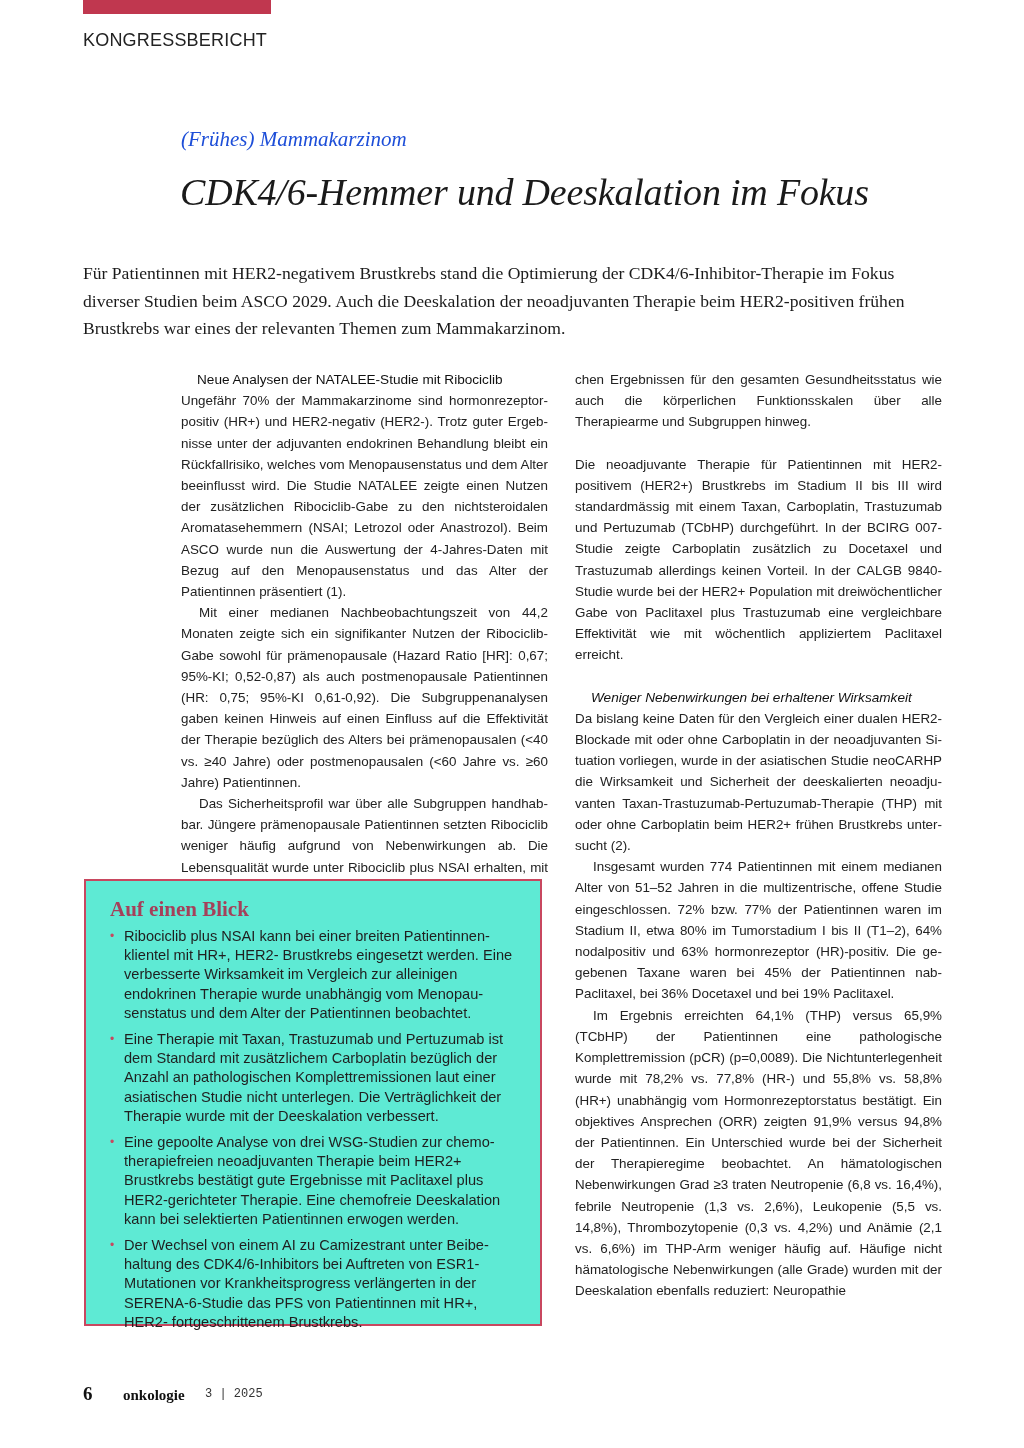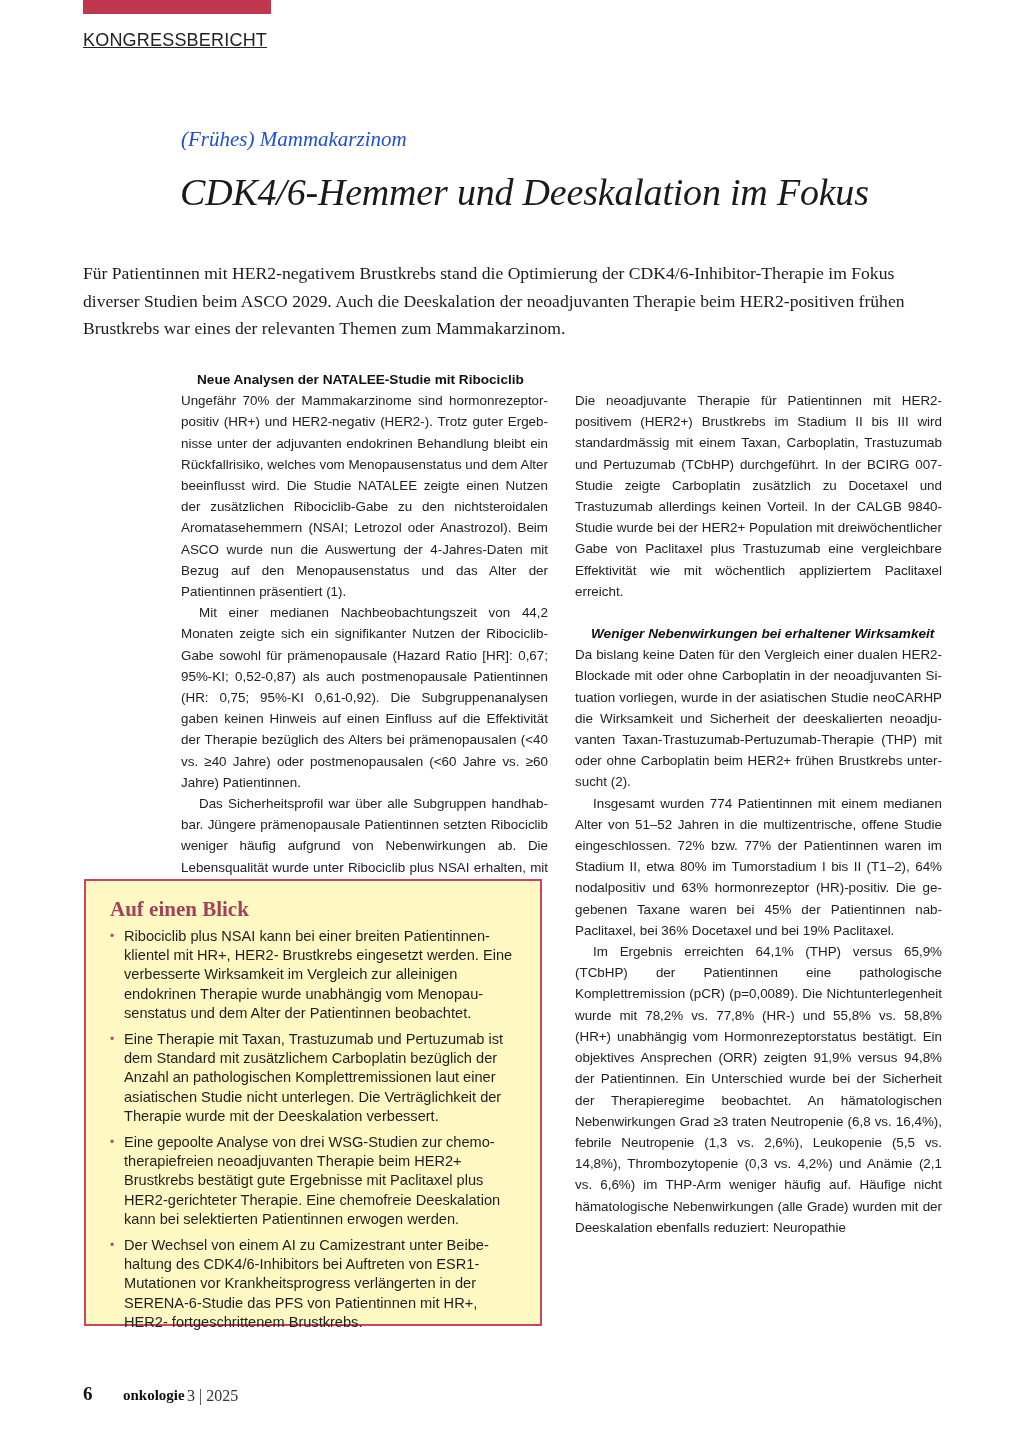--- a/index.html
+++ b/index.html
@@ -1,57 +1,58 @@
 <!DOCTYPE html>
 <html><head>
 <meta charset="utf-8">
 <style>
   html, body { margin: 0; padding: 0; background: #ffffff; }
   body { width: 1024px; height: 1448px; position: relative; overflow: hidden; color: #1f1f1f; }
   .topbar { position: absolute; left: 83px; top: 0; width: 188px; height: 14px; background: #c0374f; }
-  .section-label { position: absolute; left: 83px; top: 30px; font-family: "Liberation Sans", sans-serif; font-size: 18px; letter-spacing: 0.2px; color: #222; text-decoration: underline; }
+  .section-label { position: absolute; left: 83px; top: 30px; font-family: "Liberation Sans", sans-serif; font-size: 18px; letter-spacing: 0.2px; color: #222; }
   .kicker { position: absolute; left: 181px; top: 127px; font-family: "Liberation Serif", serif; font-style: italic; font-size: 21px; color: #1d4ed8; }
   .title { position: absolute; left: 180px; top: 170px; font-family: "Liberation Serif", serif; font-size: 38px; color: #1a1a1a; white-space: nowrap; letter-spacing: -0.2px; font-style: italic; }
   .lead { position: absolute; left: 83px; top: 260px; width: 850px; font-family: "Liberation Serif", serif; font-size: 17.6px; line-height: 27.5px; color: #1a1a1a; }
   .col { position: absolute; font-family: "Liberation Sans", sans-serif; font-size: 13.4px; line-height: 21.2px; color: #222; text-align: justify; hyphens: manual; }
   .col-left { left: 181px; top: 369px; width: 367px; }
   .col-right { left: 575px; top: 369px; width: 367px; }
-  .col h3 { margin: 0; font-size: 13.6px; font-weight: bold; line-height: 21.2px; text-align: left; color: #111; padding-left: 16px; }
+  .col h3 { margin: 0; font-size: 13.6px; font-weight: normal; line-height: 21.2px; text-align: left; color: #111; padding-left: 16px; }
   .col h3.ital { font-style: italic; }
   .col p { margin: 0; }
   .col p.indent { text-indent: 18px; }
   .gap { height: 21px; }
-  .box { position: absolute; left: 84px; top: 879px; width: 458px; height: 447px; background: #fef9c3; border: 2px solid #c8475f; box-sizing: border-box; }
+  .box { position: absolute; left: 84px; top: 879px; width: 458px; height: 447px; background: #5eead4; border: 2px solid #c8475f; box-sizing: border-box; }
   .box h2 { position: absolute; left: 24px; top: 16px; margin: 0; font-family: "Liberation Serif", serif; font-weight: bold; font-size: 21px; color: #a5405a; }
   .box ul { position: absolute; left: 22px; top: 46px; width: 410px; margin: 0; padding: 0; list-style: none; font-family: "Liberation Sans", sans-serif; font-size: 14.6px; line-height: 19.2px; color: #1f1f1f; }
   .box li { position: relative; padding-left: 16px; margin-bottom: 7px; }
   .box li .bullet { position: absolute; left: 2px; top: 0; color: #c8475f; font-size: 12px; }
   .footer { position: absolute; left: 83px; top: 1383px; font-family: "Liberation Serif", serif; color: #111; }
   .pagenum { font-weight: bold; font-size: 19px; }
   .journal { position: absolute; left: 40px; top: 4px; font-weight: bold; font-size: 15px; white-space: nowrap; }
-  .issue { position: absolute; left: 104px; top: 4px; font-family: Liberation Serif, serif; font-size: 16px; white-space: nowrap; color: #333; }
+  .issue { position: absolute; left: 122px; top: 4px; font-family: Liberation Mono, monospace; font-size: 12px; white-space: nowrap; color: #333; }
 </style>
 </head>
 <body>
 
 <div class="topbar"></div>
 <div class="section-label">KONGRESSBERICHT</div>
 
 <div class="kicker">(Frühes) Mammakarzinom</div>
 <h1 class="title" style="margin:0;font-weight:normal;">CDK4/6-Hemmer  und Deeskalation im Fokus</h1>
 <p class="lead" style="margin:0;">Für Patientinnen mit HER2-negativem Brustkrebs stand die Optimierung der CDK4/6-Inhibitor-Therapie im Fokus diverser Studien beim ASCO 2029. Auch die Deeskalation der neoadjuvanten Therapie beim HER2-positiven frühen Brustkrebs war eines der relevanten Themen zum Mammakarzinom.</p>
 
 <div class="col col-left">
   <h3>Neue Analysen der NATALEE-Studie mit Ribociclib</h3>
   <p>Ungefähr 70% der Mammakarzinome sind hormonrezeptor­positiv (HR+) und HER2-negativ (HER2-). Trotz guter Ergeb­nisse unter der adjuvanten endokrinen Behandlung bleibt ein Rückfallrisiko, welches vom Menopausenstatus und dem Alter beeinflusst wird. Die Studie NATALEE zeigte einen Nutzen der zusätzlichen Ribociclib-Gabe zu den nichtsteroidalen Aroma­tasehemmern (NSAI; Letrozol oder Anastrozol). Beim ASCO wurde nun die Auswertung der 4-Jahres-Daten mit Bezug auf den Menopausenstatus und das Alter der Patientinnen prä­sentiert (1).</p>
   <p class="indent">Mit einer medianen Nachbeobachtungszeit von 44,2 Monaten zeigte sich ein signifikanter Nutzen der Ribociclib-Gabe so­wohl für prämenopausale (Hazard Ratio [HR]: 0,67; 95%-KI; 0,52-0,87) als auch postmenopausale Patientinnen (HR: 0,75; 95%-KI 0,61-0,92). Die Subgruppenanalysen gaben keinen Hinweis auf einen Einfluss auf die Effektivität der Therapie bezüglich des Alters bei prämenopausalen (&lt;40 vs. ≥40 Jahre) oder postmenopausalen (&lt;60 Jahre vs. ≥60 Jahre) Patientinnen.</p>
   <p class="indent">Das Sicherheitsprofil war über alle Subgruppen handhab­bar. Jüngere prämenopausale Patientinnen setzten Ribociclib weniger häufig aufgrund von Nebenwirkungen ab. Die Lebens­qualität wurde unter Ribociclib plus NSAI erhalten, mit ähnli-</p>
 </div>
 
 <div class="col col-right">
+  <p>chen Ergebnissen für den gesamten Gesundheitsstatus wie auch die körperlichen Funktionsskalen über alle Therapiearme und Subgruppen hinweg.</p>
   <div class="gap"></div>
   <p>Die neoadjuvante Therapie für Patientinnen mit HER2-positivem (HER2+) Brustkrebs im Stadium II bis III wird standardmässig mit einem Taxan, Carboplatin, Trastuzumab und Pertuzumab (TCbHP) durchgeführt. In der BCIRG 007-Studie zeigte Carbo­platin zusätzlich zu Docetaxel und Trastuzumab allerdings keinen Vorteil. In der CALGB 9840-Studie wurde bei der HER2+ Population mit dreiwöchentlicher Gabe von Paclitaxel plus Trastuzumab eine vergleichbare Effektivität wie mit wö­chentlich appliziertem Paclitaxel erreicht.</p>
   <div class="gap"></div>
   <h3 class="ital">Weniger Nebenwirkungen bei erhaltener Wirksamkeit</h3>
   <p>Da bislang keine Daten für den Vergleich einer dualen HER2-Blockade mit oder ohne Carboplatin in der neoadjuvanten Si­tuation vorliegen, wurde in der asiatischen Studie neoCARHP die Wirksamkeit und Sicherheit der deeskalierten neoadju­vanten Taxan-Trastuzumab-Pertuzumab-Therapie (THP) mit oder ohne Carboplatin beim HER2+ frühen Brustkrebs unter­sucht (2).</p>
   <p class="indent">Insgesamt wurden 774 Patientinnen mit einem medianen Alter von 51–52 Jahren in die multizentrische, offene Studie eingeschlossen. 72% bzw. 77% der Patientinnen waren im Stadium II, etwa 80% im Tumorstadium I bis II (T1–2), 64% nodalpositiv und 63% hormonrezeptor (HR)-positiv. Die ge­gebenen Taxane waren bei 45% der Patientinnen nab-Paclita­xel, bei 36% Docetaxel und bei 19% Paclitaxel.</p>
   <p class="indent">Im Ergebnis erreichten 64,1% (THP) versus 65,9% (TCbHP) der Patientinnen eine pathologische Komplettremission (pCR) (p=0,0089). Die Nichtunterlegenheit wurde mit 78,2% vs. 77,8% (HR-) und 55,8% vs. 58,8% (HR+) unabhängig vom Hormonrezeptorstatus bestätigt. Ein objektives Ansprechen (ORR) zeigten 91,9% versus 94,8% der Patientinnen. Ein Un­terschied wurde bei der Sicherheit der Therapieregime beob­achtet. An hämatologischen Nebenwirkungen Grad ≥3 traten Neutropenie (6,8 vs. 16,4%), febrile Neutropenie (1,3 vs. 2,6%), Leukopenie (5,5 vs. 14,8%), Thrombozytopenie (0,3 vs. 4,2%) und Anämie (2,1 vs. 6,6%) im THP-Arm weniger häufig auf. Häufige nicht hämatologische Nebenwirkungen (alle Grade) wurden mit der Deeskalation ebenfalls reduziert: Neuropathie</p>
 </div>
 
 <div class="box">

